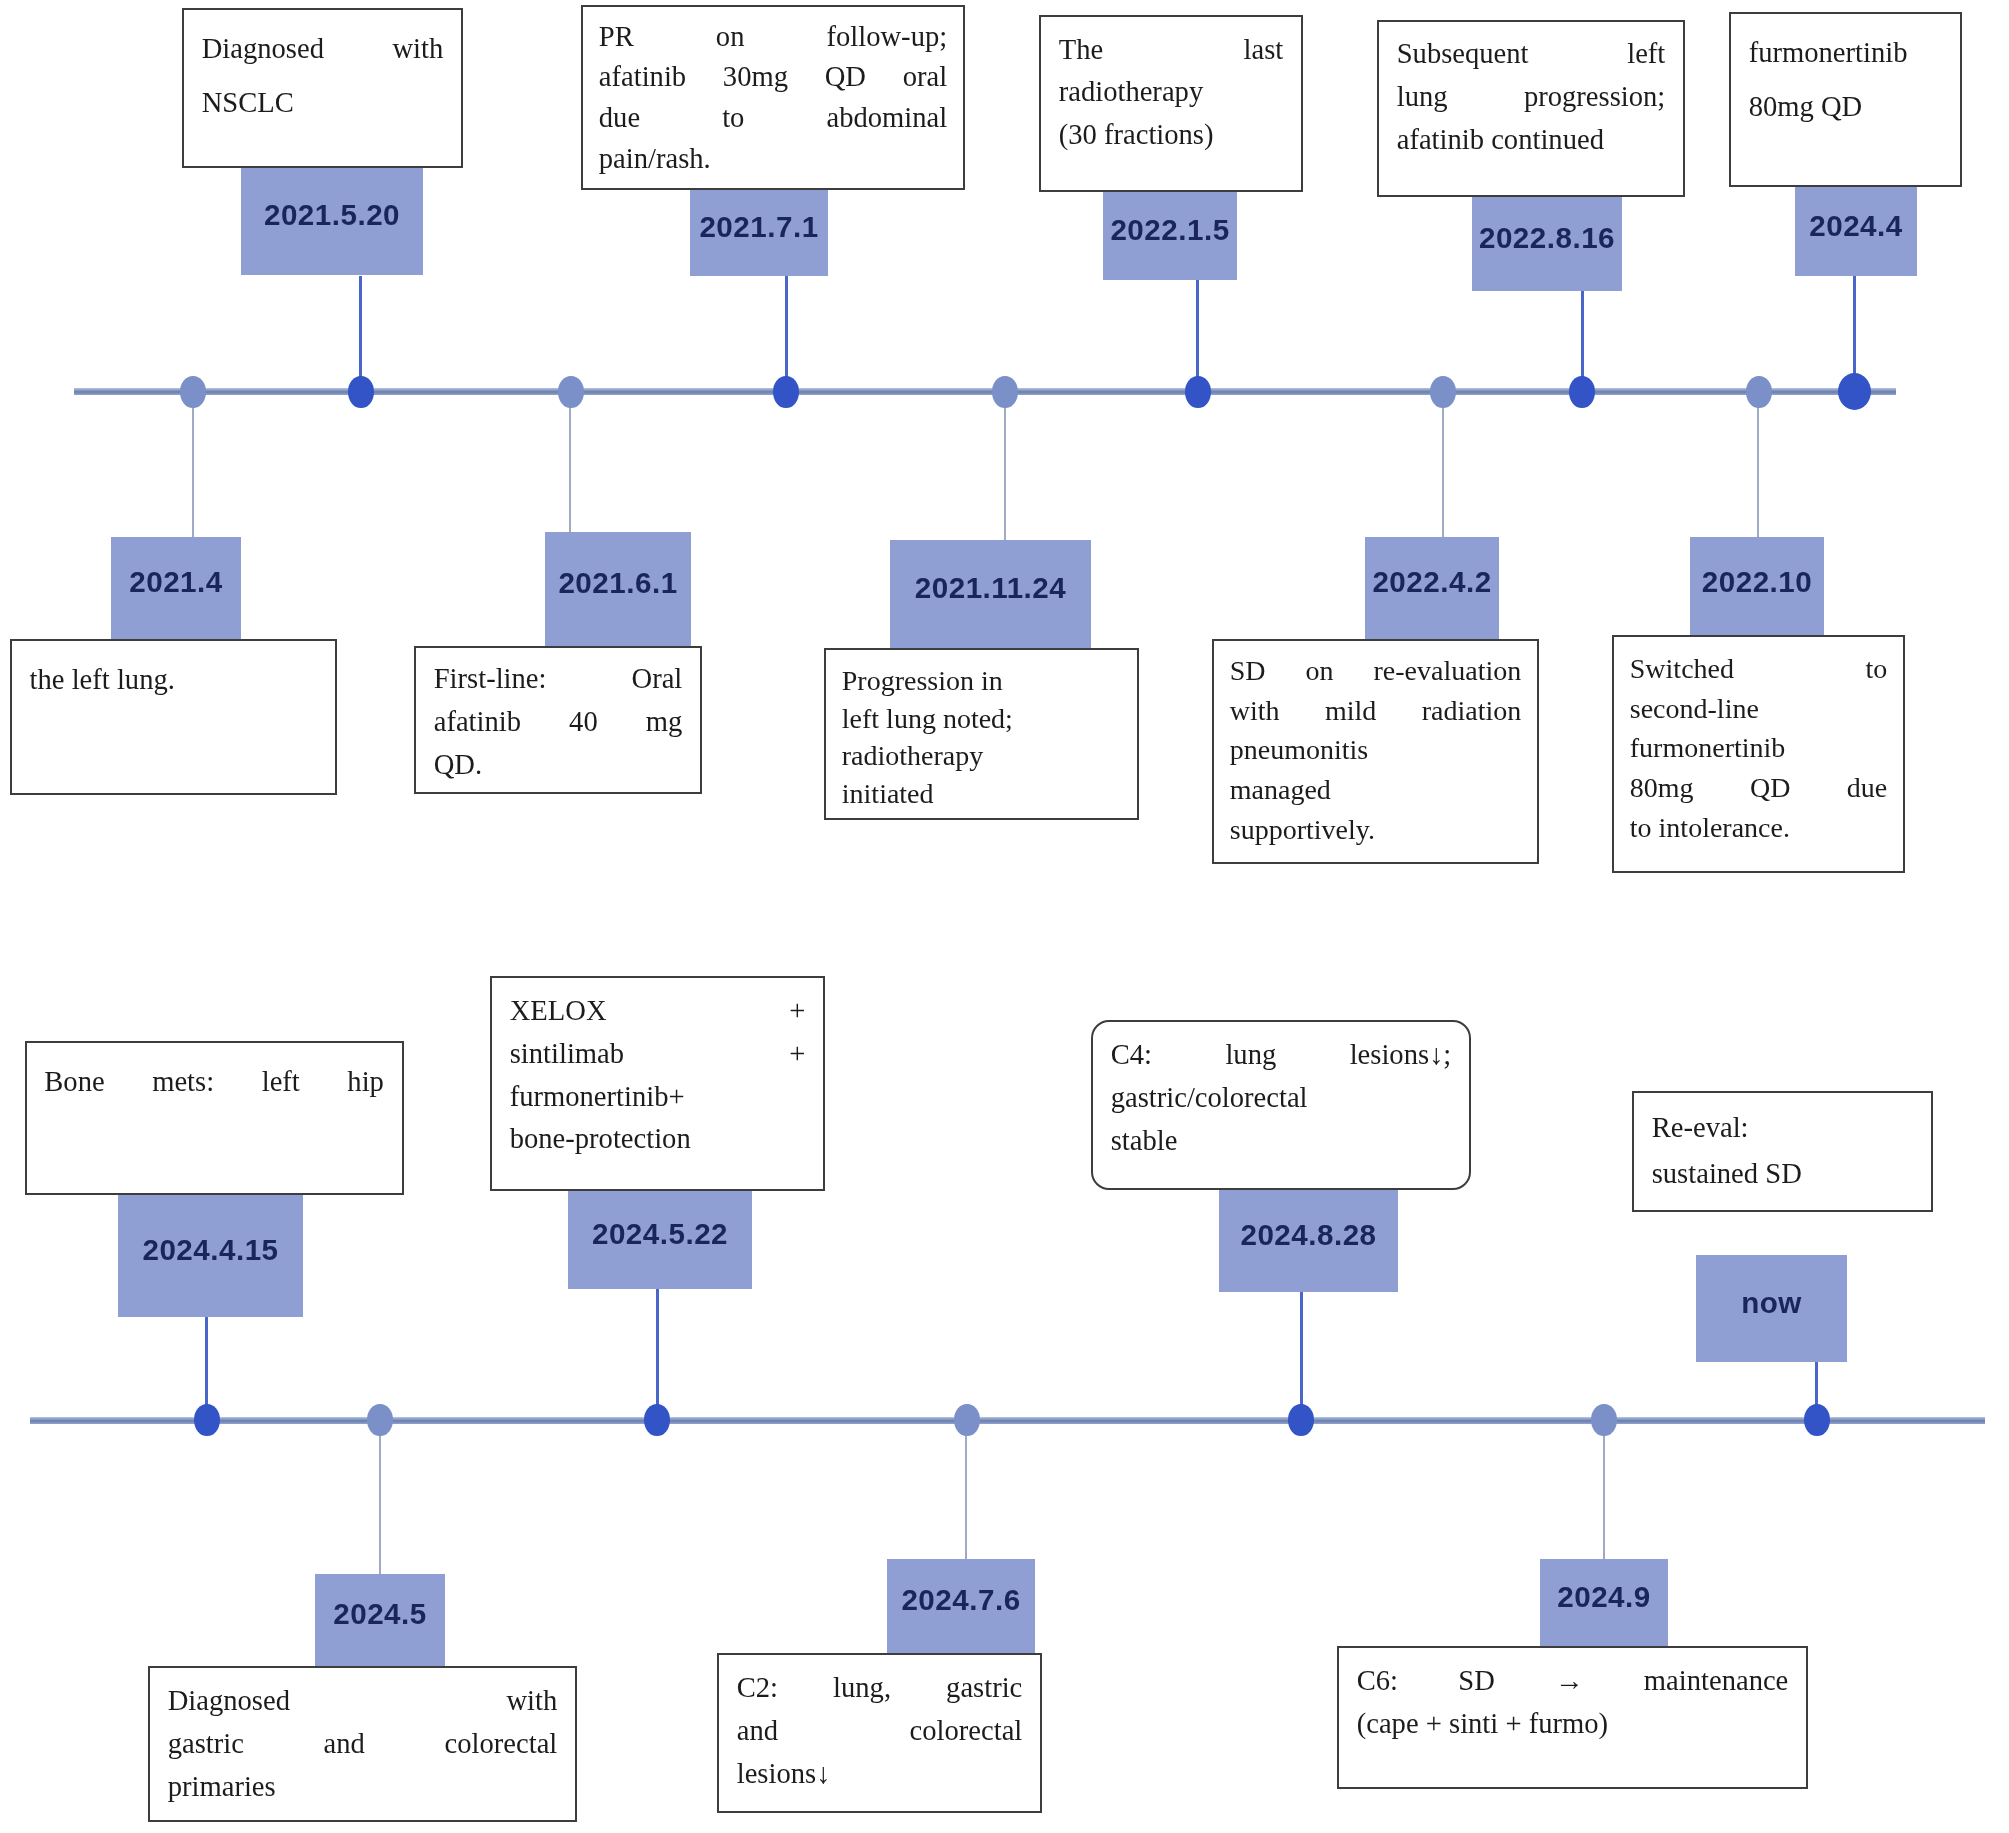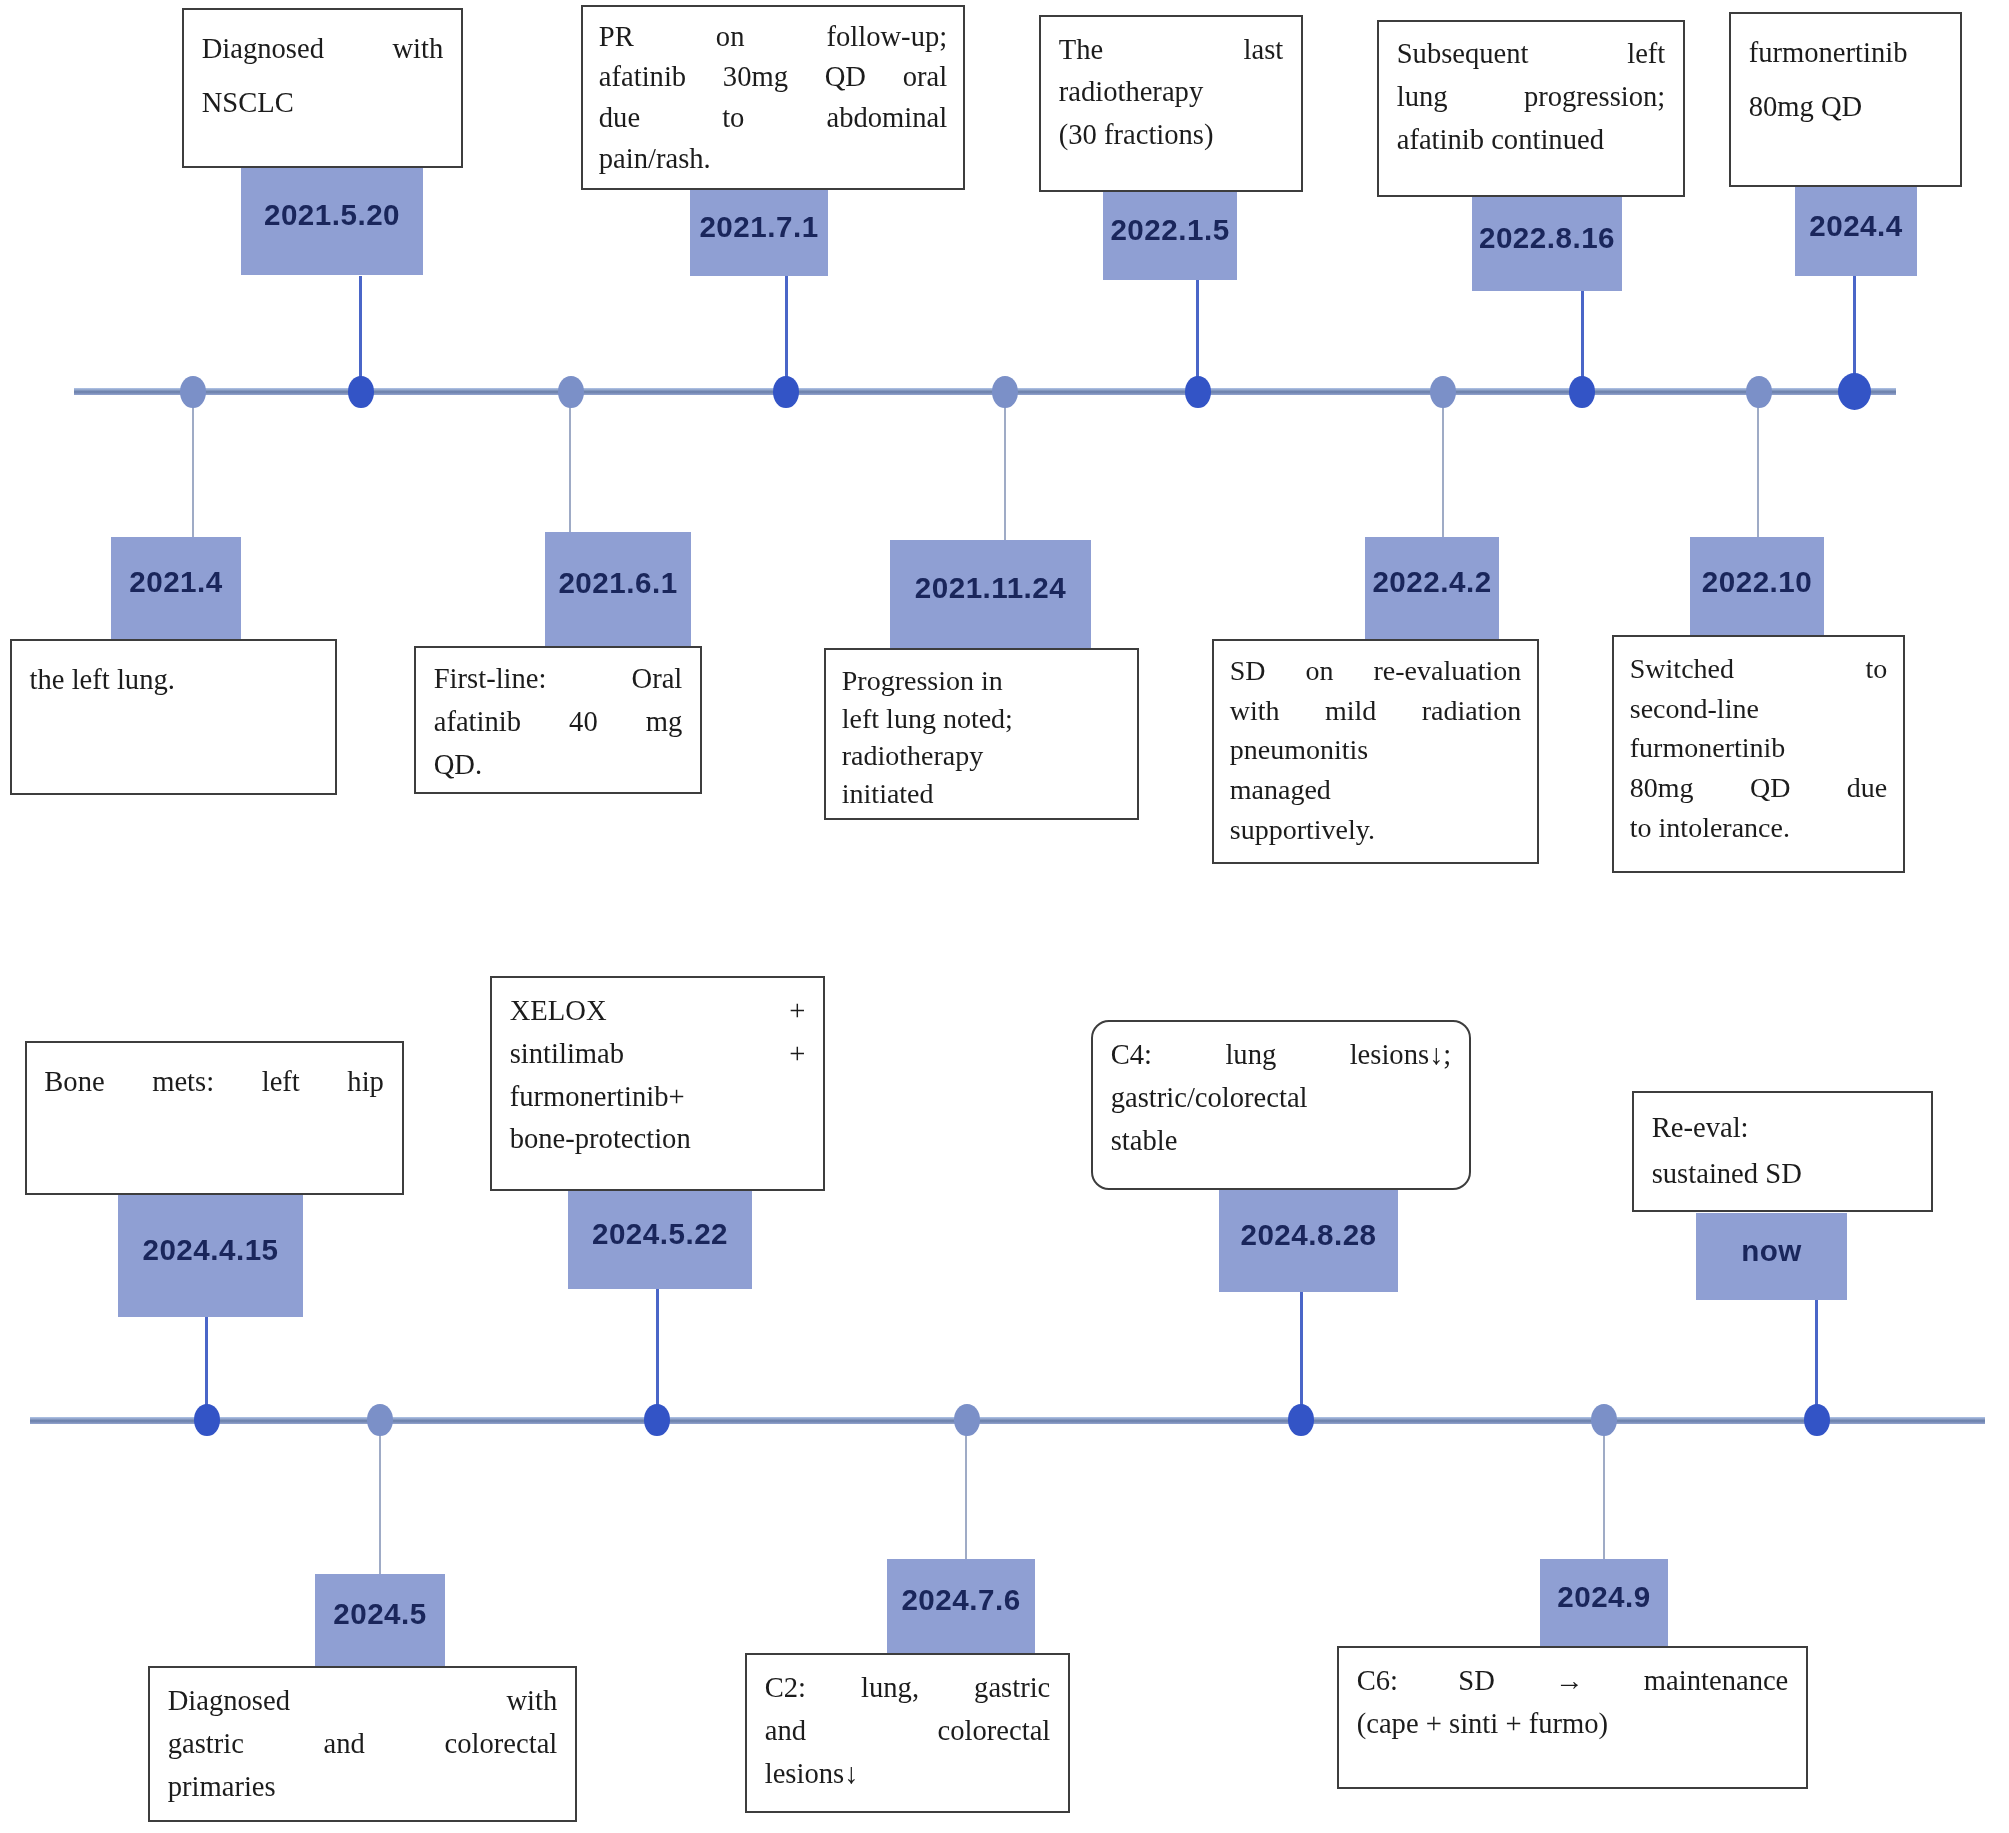--- a/index.html
+++ b/index.html
@@ -201,21 +201,21 @@
       <div class="line-j">
         <span>sintilimab</span>
         <span>+</span>
       </div>
       <div class="line">furmonertinib+</div>
       <div class="line">bone-protection</div>
     </div>
     <div class="conn-b" style="left: 965px; top: 1419px; height: 140px;"></div>
     <div class="dot light" style="left: 954px; top: 1404px; width: 25.6px; height: 31.5px;"></div>
     <div class="datebox" style="left: 887px; top: 1559px; width: 148px; height: 94px;">2024.7.6</div>
-    <div class="evbox" style="left: 717px; top: 1653px; width: 325px; height: 160px; font-size: 28.6px; line-height: 1.5; padding: 11.8px 17.7px; margin-left: 28px;">
+    <div class="evbox" style="left: 717px; top: 1653px; width: 325px; height: 160px; font-size: 28.6px; line-height: 1.5; padding: 11.8px 17.7px;">
       <div class="line-j">
         <span>C2:</span>
         <span>lung,</span>
         <span>gastric</span>
       </div>
       <div class="line-j">
         <span>and</span>
         <span>colorectal</span>
       </div>
       <div class="line">lesions↓</div>
@@ -239,19 +239,19 @@
       <div class="line-j">
         <span>C6:</span>
         <span>SD</span>
         <span>→</span>
         <span>maintenance</span>
       </div>
       <div class="line">(cape + sinti + furmo)</div>
     </div>
     <div class="conn-a" style="left: 1815px; top: 1299px; height: 120px;"></div>
     <div class="dot dark" style="left: 1804px; top: 1404px; width: 25.6px; height: 31.5px;"></div>
-    <div class="datebox" style="left: 1696px; top: 1213px; width: 151px; height: 87px;">now</div>
+    <div class="datebox" style="left: 1696px; top: 1255px; width: 151px; height: 107px;">now</div>
     <div class="evbox" style="left: 1632px; top: 1091px; width: 301px; height: 121px; font-size: 28.6px; line-height: 1.6; padding: 11.8px 17.7px;">
       <div class="line">Re-eval:</div>
       <div class="line">sustained SD</div>
     </div>
   </div>
 
 
 </body></html>

